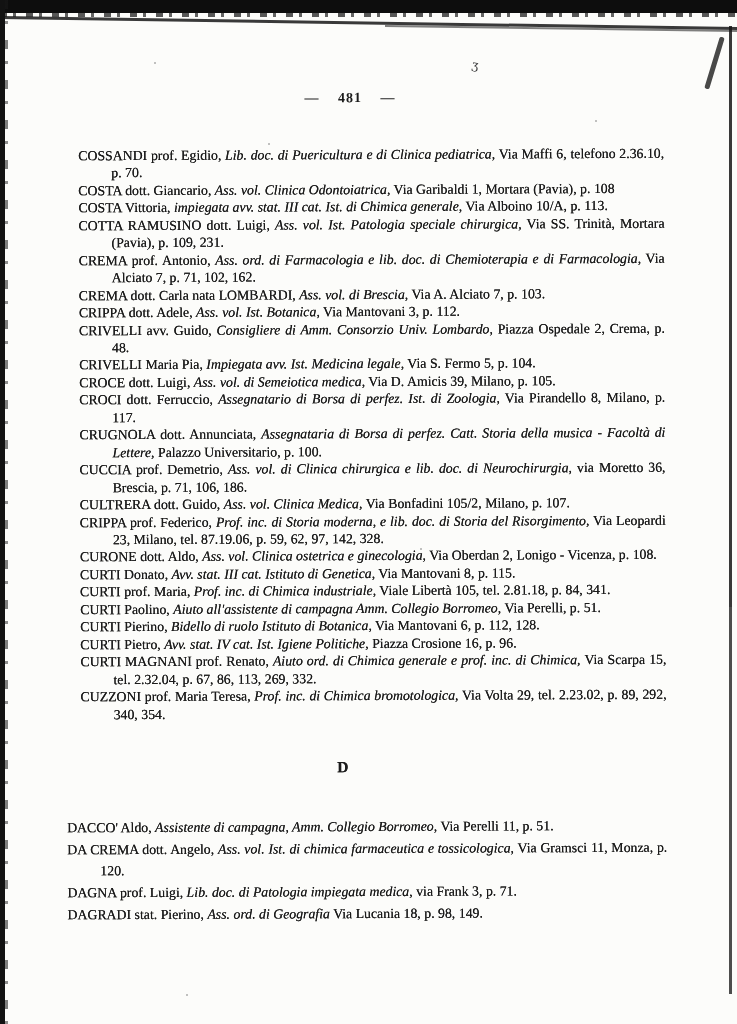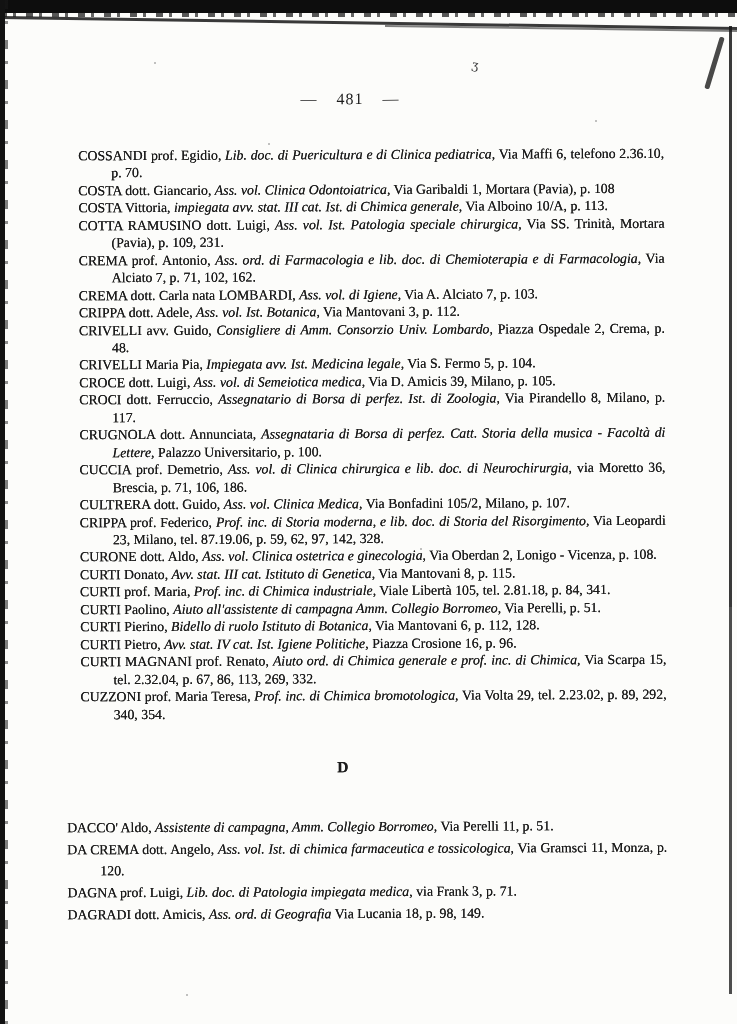--- a/index.html
+++ b/index.html
@@ -25,21 +25,21 @@
     background:linear-gradient(180deg,#161616 0 60%,#2e2e2e 60% 100%); opacity:.85; }
   .scan-corner-curl { position:absolute; left:712px; top:36px; width:5px; height:54px; background:#1c1c1c;
     transform:rotate(17deg); border-radius:2px; opacity:.8; }
   .scan-mark { position:absolute; left:472px; top:58px; font-size:12px; color:#3c3c3c;
     transform:rotate(12deg); font-family:"DejaVu Serif",serif; }
   .scan-speck { position:absolute; width:2px; height:2px; background:#777; border-radius:50%; opacity:.6; }
   
   .scan-content { position:absolute; left:0; top:0; width:737px;
     transform:rotate(-0.25deg); transform-origin:380px 110px; }
   .page-number { position:absolute; left:280px; top:90px; width:140px; text-align:center;
-    font-size:16px; letter-spacing:1px; word-spacing:14px; white-space:nowrap; }
+    font-size:14px; letter-spacing:1px; word-spacing:14px; white-space:nowrap;font-weight:bold; }
   .directory { position:absolute; left:78px; top:146px; width:586px; }
   .entry {
     margin:0; padding-left:33px; text-indent:-33px;
     text-align:justify; font-size:13.8px; line-height:17.45px;
     text-shadow:0 0 .35px currentColor;
   }
   .seg.it { font-style:italic; }
   .section { margin:0; }
   .section-d { margin-left:-14px; margin-top:36px; }
   .section-heading { text-align:center; font-weight:bold; font-size:15.5px;
@@ -68,21 +68,21 @@
 
   <div class="scan-content">
     <div class="page-number">— 481 —</div>
     <div class="directory">
         <div class="section">
           <p class="entry"><span class="seg">COSSANDI prof. Egidio, </span><span class="seg it">Lib. doc. di Puericultura e di Clinica pediatrica,</span><span class="seg"> Via Maffi 6, telefono 2.36.10, p. 70.</span></p>
           <p class="entry"><span class="seg">COSTA dott. Giancario, </span><span class="seg it">Ass. vol. Clinica Odontoiatrica,</span><span class="seg"> Via Garibaldi 1, Mortara (Pavia), p. 108</span></p>
           <p class="entry"><span class="seg">COSTA Vittoria, </span><span class="seg it">impiegata avv. stat. III cat. Ist. di Chimica generale,</span><span class="seg"> Via Alboino 10/A, p. 113.</span></p>
           <p class="entry"><span class="seg">COTTA RAMUSINO dott. Luigi, </span><span class="seg it">Ass. vol. Ist. Patologia speciale chirurgica,</span><span class="seg"> Via SS. Trinità, Mortara (Pavia), p. 109, 231.</span></p>
           <p class="entry"><span class="seg">CREMA prof. Antonio, </span><span class="seg it">Ass. ord. di Farmacologia e lib. doc. di Chemioterapia e di Farmacologia,</span><span class="seg"> Via Alciato 7, p. 71, 102, 162.</span></p>
-          <p class="entry"><span class="seg">CREMA dott. Carla nata LOMBARDI, </span><span class="seg it">Ass. vol. di Igiene,</span><span class="seg"> Via A. Alciato 7, p. 103.</span></p>
+          <p class="entry"><span class="seg">CREMA dott. Carla nata LOMBARDI, </span><span class="seg it">Ass. vol. di Brescia,</span><span class="seg"> Via A. Alciato 7, p. 103.</span></p>
           <p class="entry"><span class="seg">CRIPPA dott. Adele, </span><span class="seg it">Ass. vol. Ist. Botanica,</span><span class="seg"> Via Mantovani 3, p. 112.</span></p>
           <p class="entry"><span class="seg">CRIVELLI avv. Guido, </span><span class="seg it">Consigliere di Amm. Consorzio Univ. Lombardo,</span><span class="seg"> Piazza Ospedale 2, Crema, p. 48.</span></p>
           <p class="entry"><span class="seg">CRIVELLI Maria Pia, </span><span class="seg it">Impiegata avv. Ist. Medicina legale,</span><span class="seg"> Via S. Fermo 5, p. 104.</span></p>
           <p class="entry"><span class="seg">CROCE dott. Luigi, </span><span class="seg it">Ass. vol. di Semeiotica medica,</span><span class="seg"> Via D. Amicis 39, Milano, p. 105.</span></p>
           <p class="entry"><span class="seg">CROCI dott. Ferruccio, </span><span class="seg it">Assegnatario di Borsa di perfez. Ist. di Zoologia,</span><span class="seg"> Via Pirandello 8, Milano, p. 117.</span></p>
           <p class="entry"><span class="seg">CRUGNOLA dott. Annunciata, </span><span class="seg it">Assegnataria di Borsa di perfez. Catt. Storia della musica - Facoltà di Lettere,</span><span class="seg"> Palazzo Universitario, p. 100.</span></p>
           <p class="entry"><span class="seg">CUCCIA prof. Demetrio, </span><span class="seg it">Ass. vol. di Clinica chirurgica e lib. doc. di Neurochirurgia,</span><span class="seg"> via Moretto 36, Brescia, p. 71, 106, 186.</span></p>
           <p class="entry"><span class="seg">CULTRERA dott. Guido, </span><span class="seg it">Ass. vol. Clinica Medica,</span><span class="seg"> Via Bonfadini 105/2, Milano, p. 107.</span></p>
           <p class="entry"><span class="seg">CRIPPA prof. Federico, </span><span class="seg it">Prof. inc. di Storia moderna, e lib. doc. di Storia del Risorgimento,</span><span class="seg"> Via Leopardi 23, Milano, tel. 87.19.06, p. 59, 62, 97, 142, 328.</span></p>
           <p class="entry"><span class="seg">CURONE dott. Aldo, </span><span class="seg it">Ass. vol. Clinica ostetrica e ginecologia,</span><span class="seg"> Via Oberdan 2, Lonigo - Vicenza, p. 108.</span></p>
@@ -92,17 +92,17 @@
           <p class="entry"><span class="seg">CURTI Pierino, </span><span class="seg it">Bidello di ruolo Istituto di Botanica,</span><span class="seg"> Via Mantovani 6, p. 112, 128.</span></p>
           <p class="entry"><span class="seg">CURTI Pietro, </span><span class="seg it">Avv. stat. IV cat. Ist. Igiene Politiche,</span><span class="seg"> Piazza Crosione 16, p. 96.</span></p>
           <p class="entry"><span class="seg">CURTI MAGNANI prof. Renato, </span><span class="seg it">Aiuto ord. di Chimica generale e prof. inc. di Chimica,</span><span class="seg"> Via Scarpa 15, tel. 2.32.04, p. 67, 86, 113, 269, 332.</span></p>
           <p class="entry"><span class="seg">CUZZONI prof. Maria Teresa, </span><span class="seg it">Prof. inc. di Chimica bromotologica,</span><span class="seg"> Via Volta 29, tel. 2.23.02, p. 89, 292, 340, 354.</span></p>
         </div>
         <div class="section section-d">
           <div class="section-heading">D</div>
           <p class="entry"><span class="seg">DACCO' Aldo, </span><span class="seg it">Assistente di campagna, Amm. Collegio Borromeo,</span><span class="seg"> Via Perelli 11, p. 51.</span></p>
           <p class="entry"><span class="seg">DA CREMA dott. Angelo, </span><span class="seg it">Ass. vol. Ist. di chimica farmaceutica e tossicologica,</span><span class="seg"> Via Gramsci 11, Monza, p. 120.</span></p>
           <p class="entry"><span class="seg">DAGNA prof. Luigi, </span><span class="seg it">Lib. doc. di Patologia impiegata medica,</span><span class="seg"> via Frank 3, p. 71.</span></p>
-          <p class="entry"><span class="seg">DAGRADI dott. Amicis, </span><span class="seg it">Ass. ord. di Geografia</span><span class="seg"> Via Lucania 18, p. 98, 149.</span></p>
+          <p class="entry"><span class="seg">DAGRADI stat. Pierino, </span><span class="seg it">Ass. ord. di Geografia</span><span class="seg"> Via Lucania 18, p. 98, 149.</span></p>
         </div>
       </div>
   </div>
 </div>
 
 </body></html>

